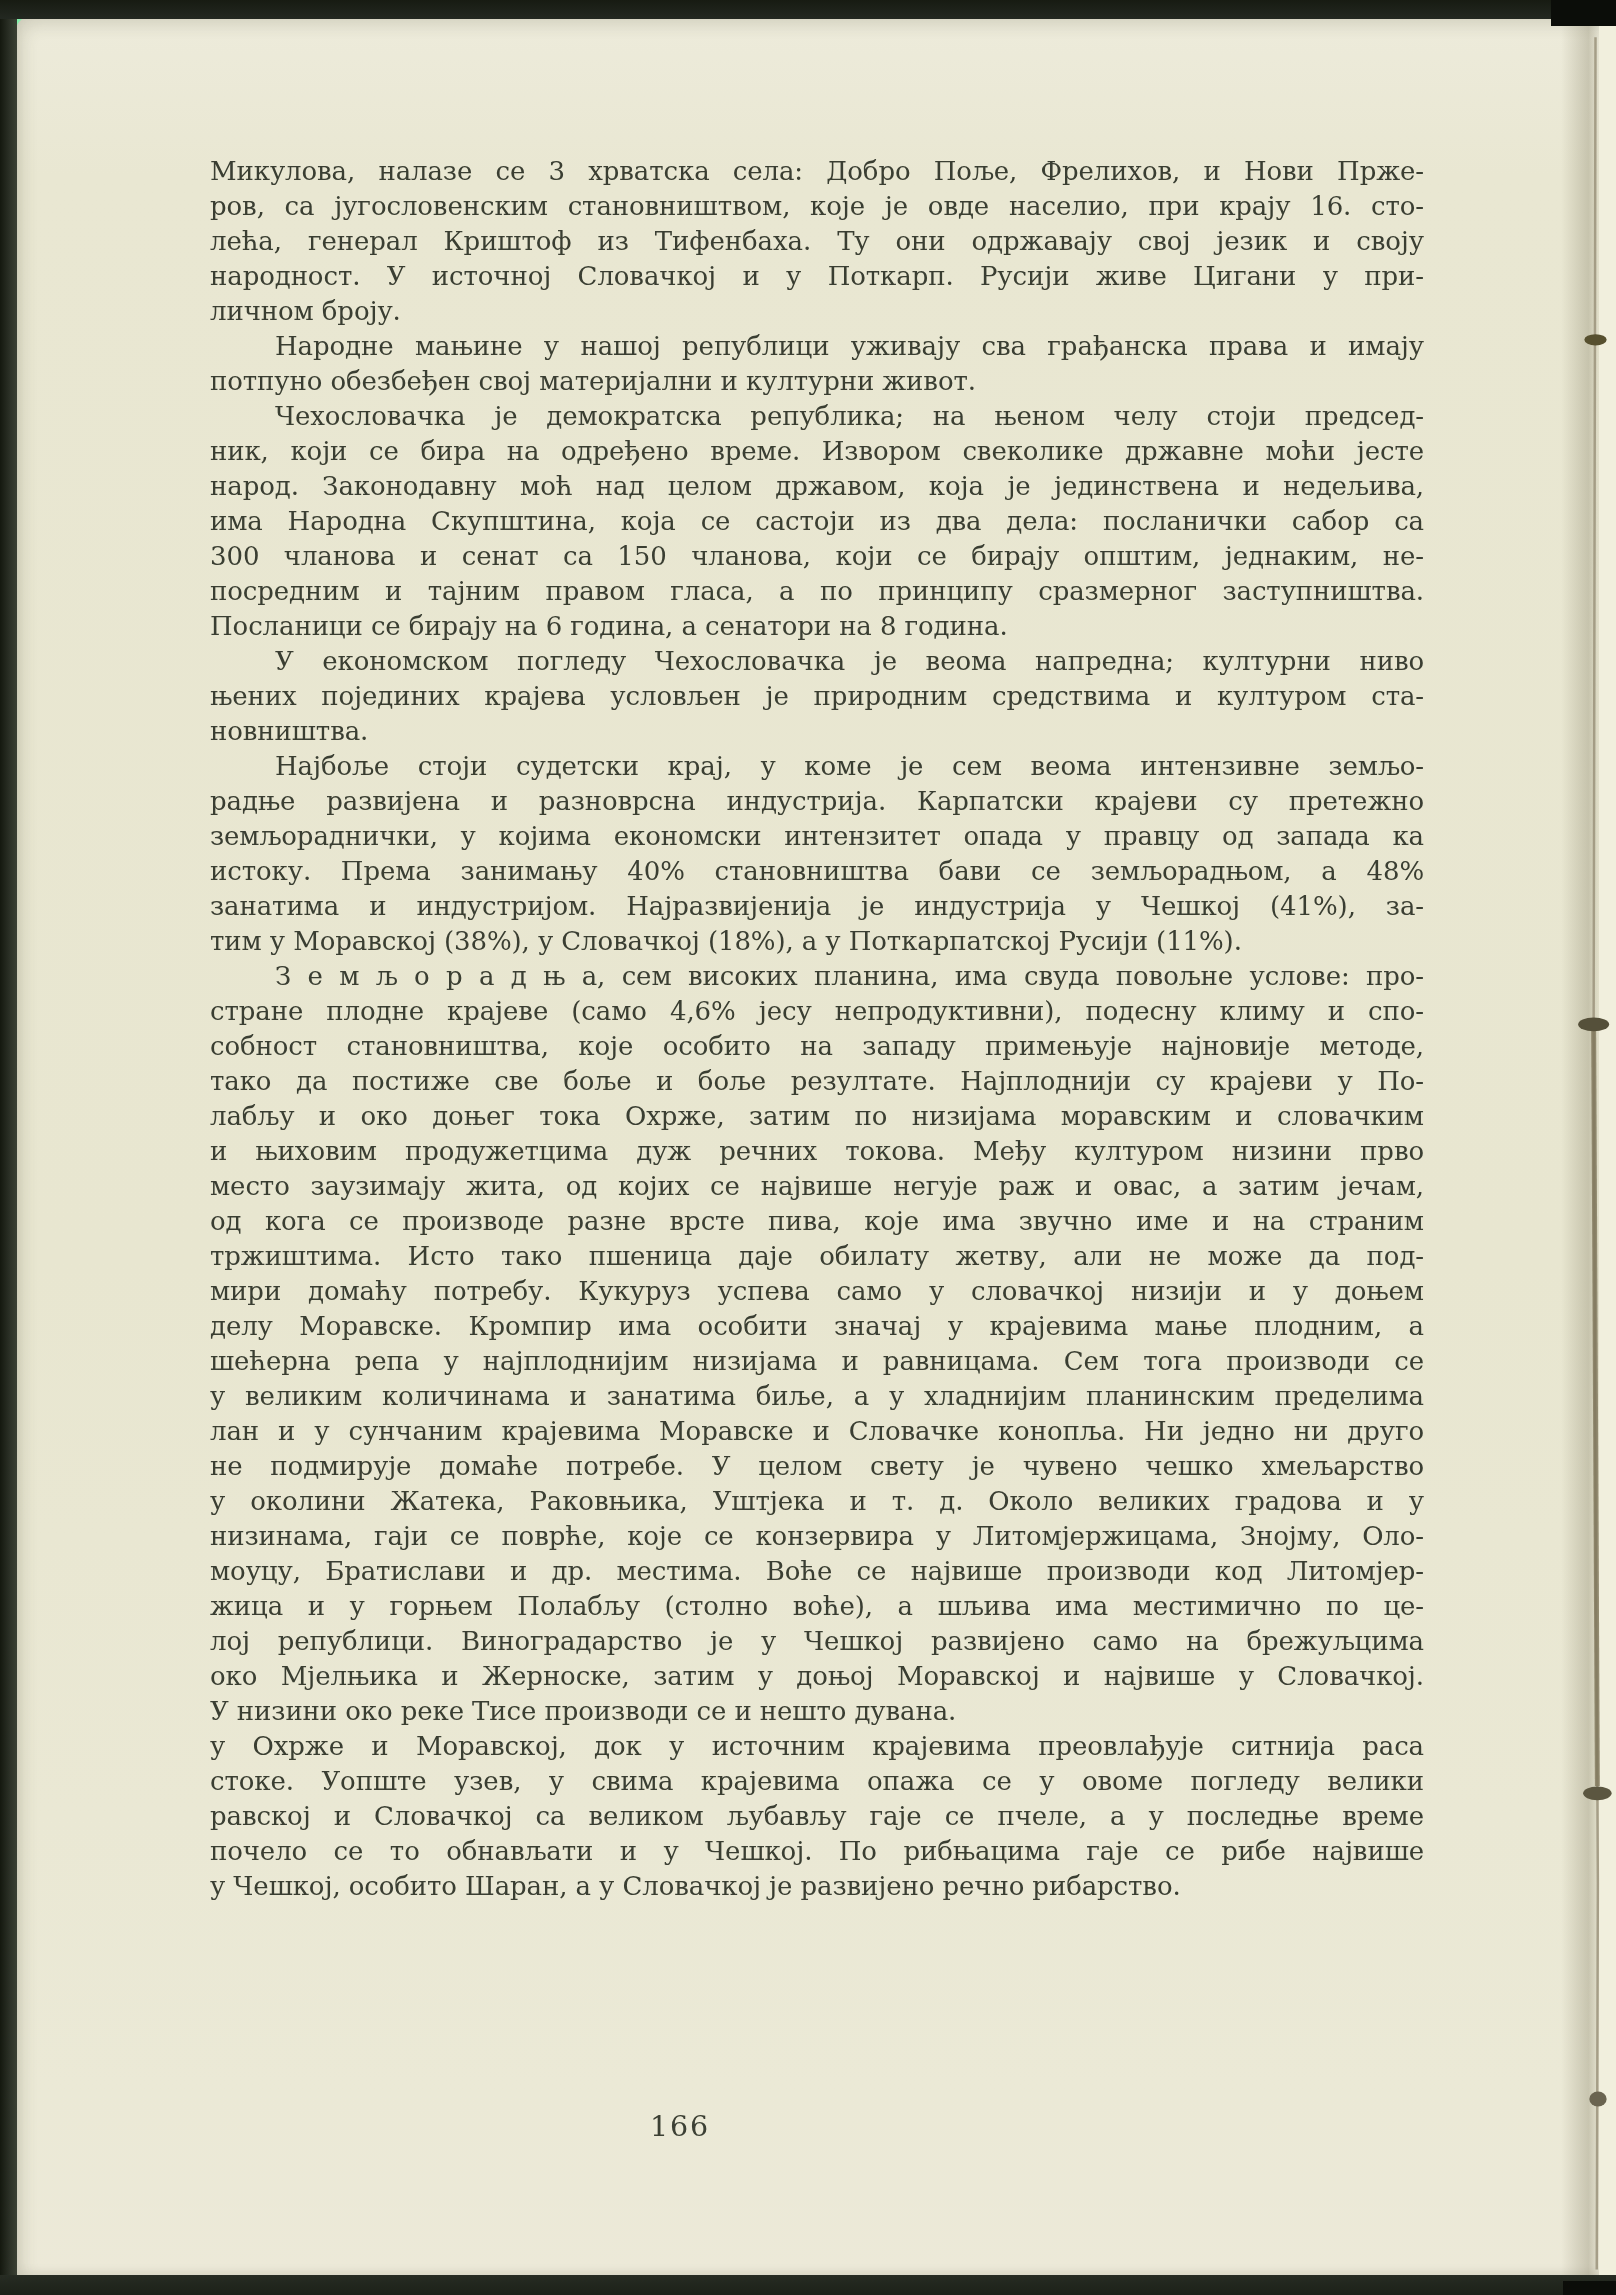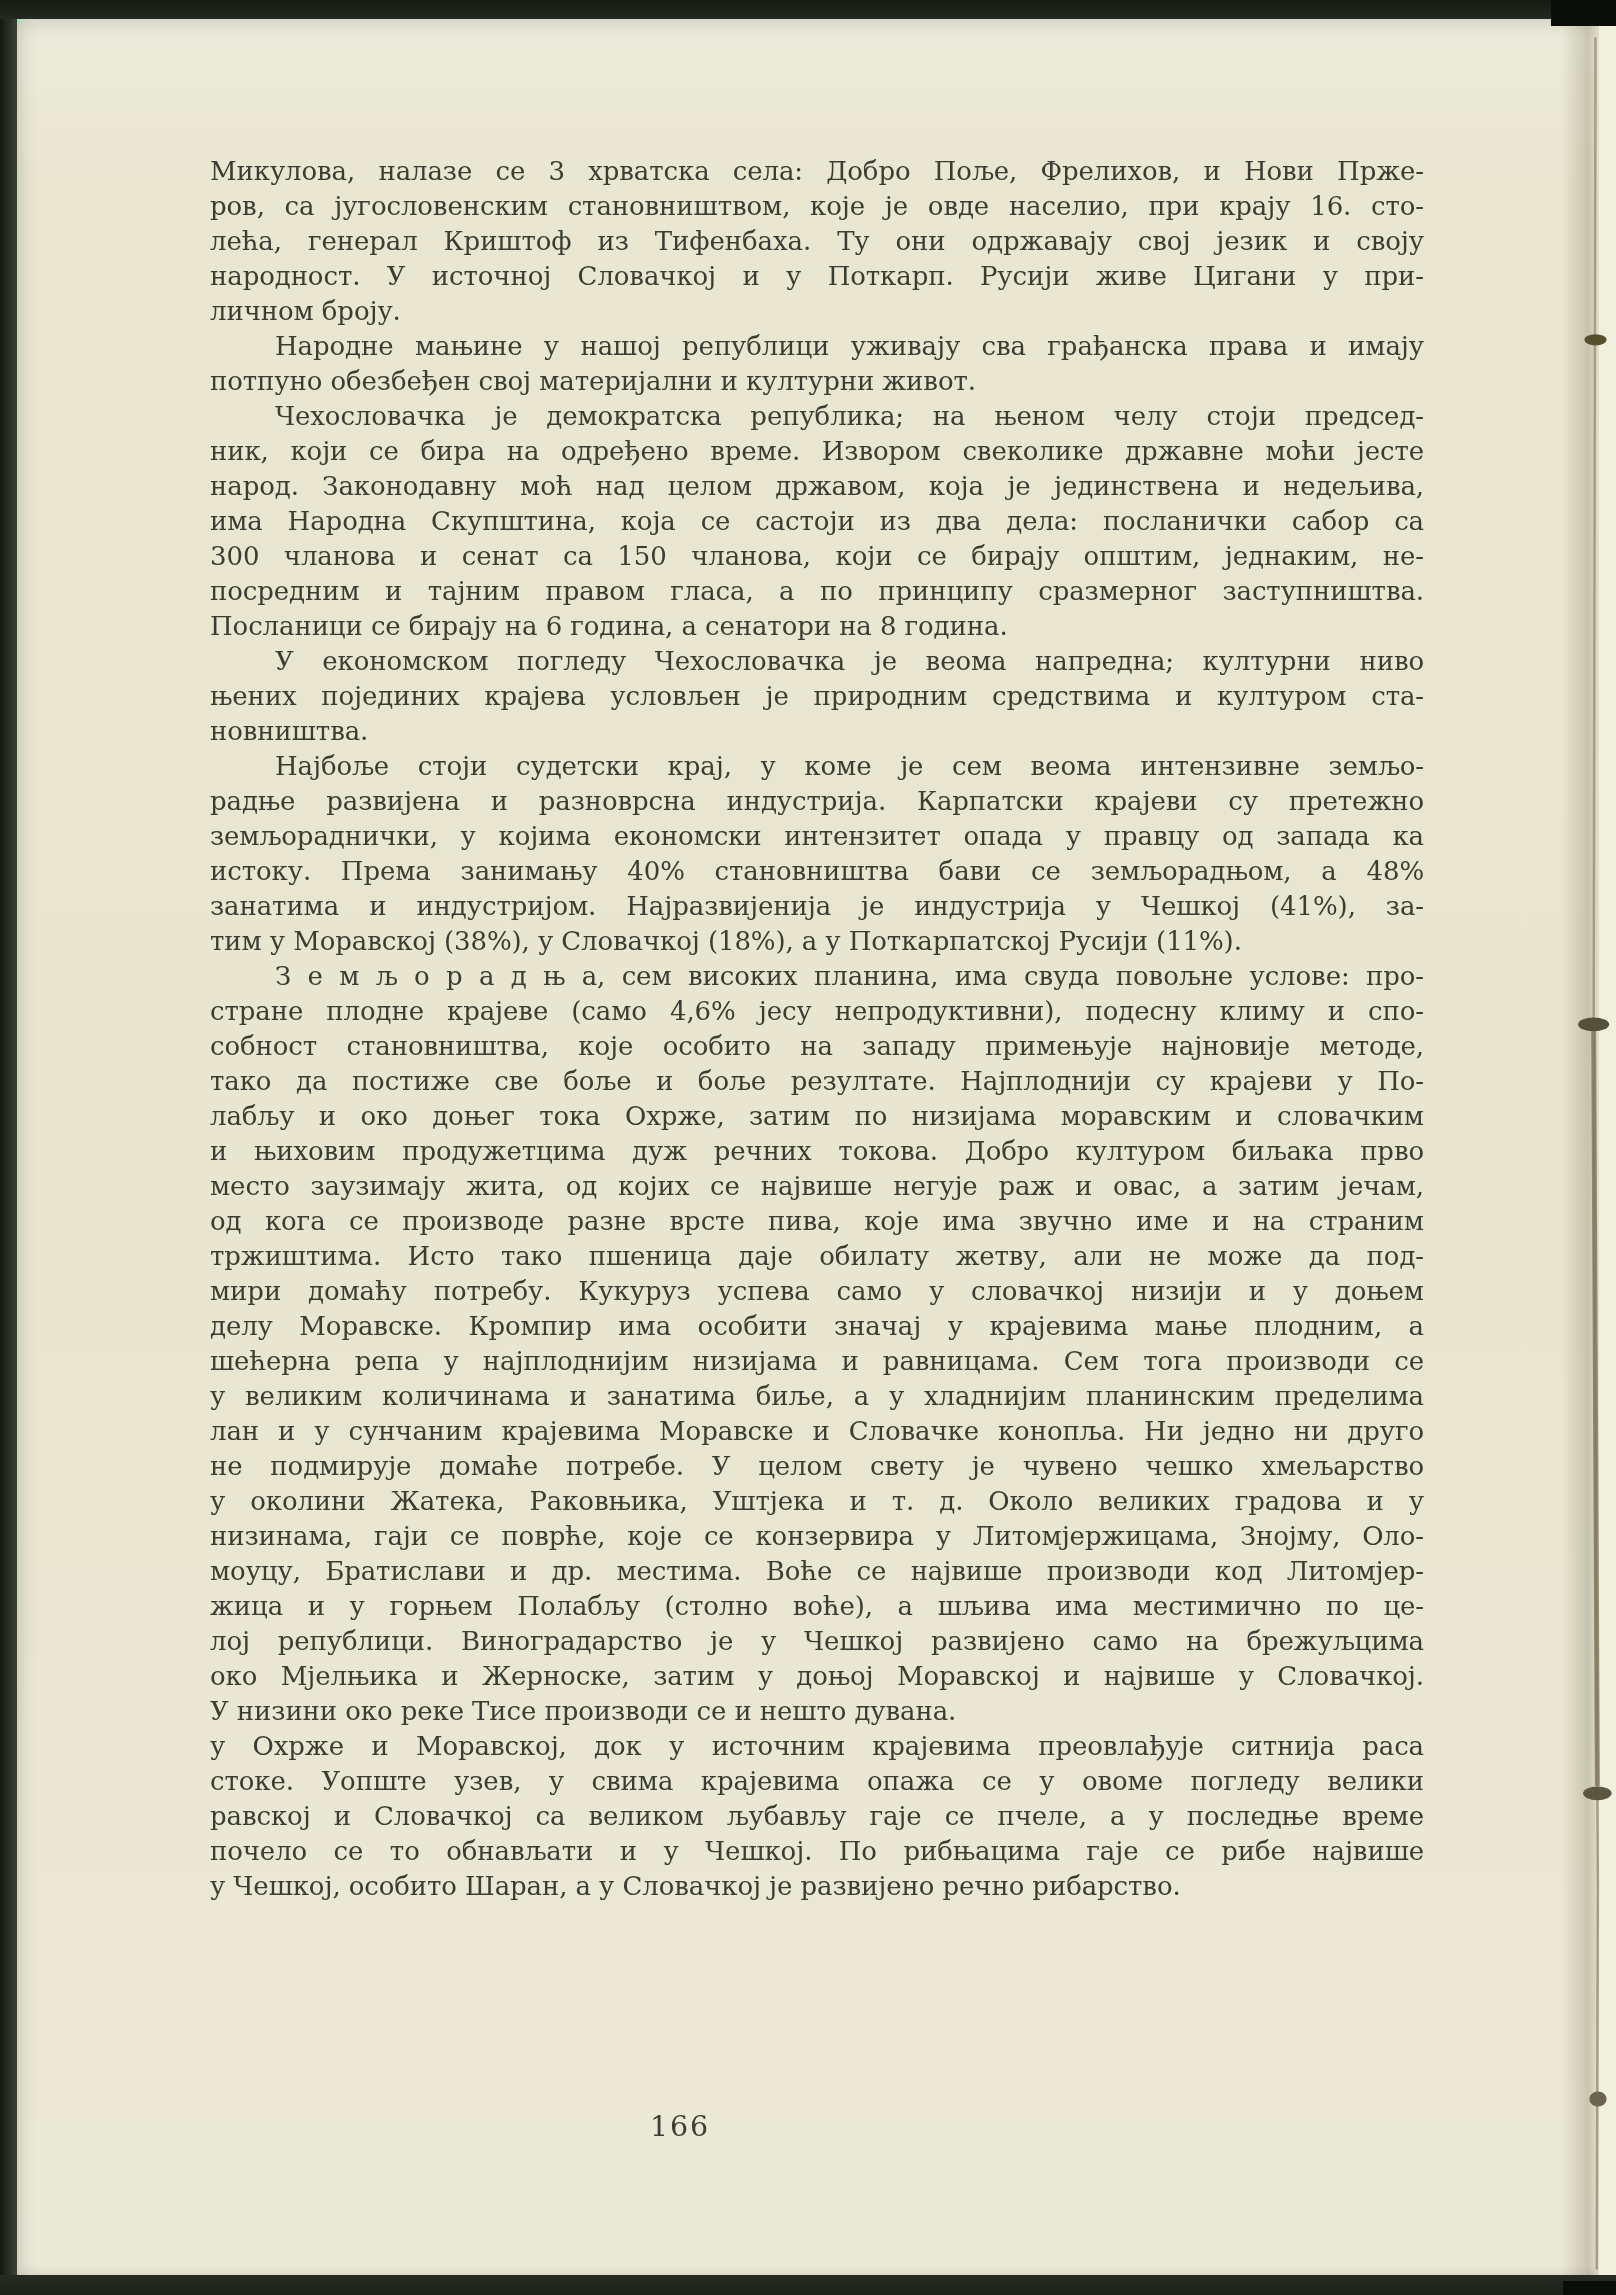--- a/index.html
+++ b/index.html
@@ -90,21 +90,21 @@
         <div class="line">истоку. Према занимању 40% становништва бави се земљорадњом, а 48%</div>
         <div class="line">занатима и индустријом. Најразвијенија је индустрија у Чешкој (41%), за-</div>
         <div class="line last">тим у Моравској (38%), у Словачкој (18%), а у Поткарпатској Русији (11%).</div>
       </div>
       <div>
         <div class="line indent">З е м љ о р а д њ а, сем високих планина, има свуда повољне услове: про-</div>
         <div class="line">стране плодне крајеве (само 4,6% јесу непродуктивни), подесну климу и спо-</div>
         <div class="line">собност становништва, које особито на западу примењује најновије методе,</div>
         <div class="line">тако да постиже све боље и боље резултате. Најплоднији су крајеви у По-</div>
         <div class="line">лабљу и око доњег тока Охрже, затим по низијама моравским и словачким</div>
-        <div class="line">и њиховим продужетцима дуж речних токова. Добро културом биљака прво</div>
+        <div class="line">и њиховим продужетцима дуж речних токова. Међу културом низини прво</div>
         <div class="line">место заузимају жита, од којих се највише негује раж и овас, а затим јечам,</div>
         <div class="line">од кога се производе разне врсте пива, које има звучно име и на страним</div>
         <div class="line">тржиштима. Исто тако пшеница даје обилату жетву, али не може да под-</div>
         <div class="line">мири домаћу потребу. Кукуруз успева само у словачкој низији и у доњем</div>
         <div class="line">делу Моравске. Кромпир има особити значај у крајевима мање плодним, а</div>
         <div class="line">шећерна репа у најплоднијим низијама и равницама. Сем тога производи се</div>
         <div class="line">у великим количинама и занатима биље, а у хладнијим планинским пределима</div>
         <div class="line">лан и у сунчаним крајевима Моравске и Словачке конопља. Ни једно ни друго</div>
         <div class="line">не подмирује домаће потребе. У целом свету је чувено чешко хмељарство</div>
         <div class="line">у околини Жатека, Раковњика, Уштјека и т. д. Около великих градова и у</div>

